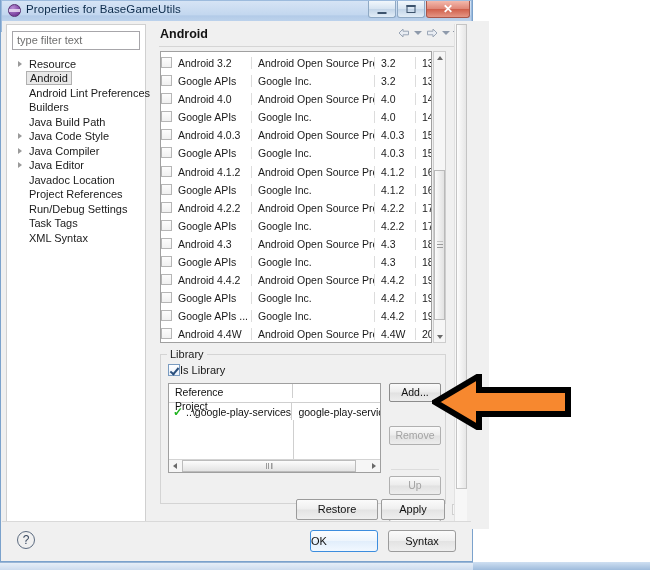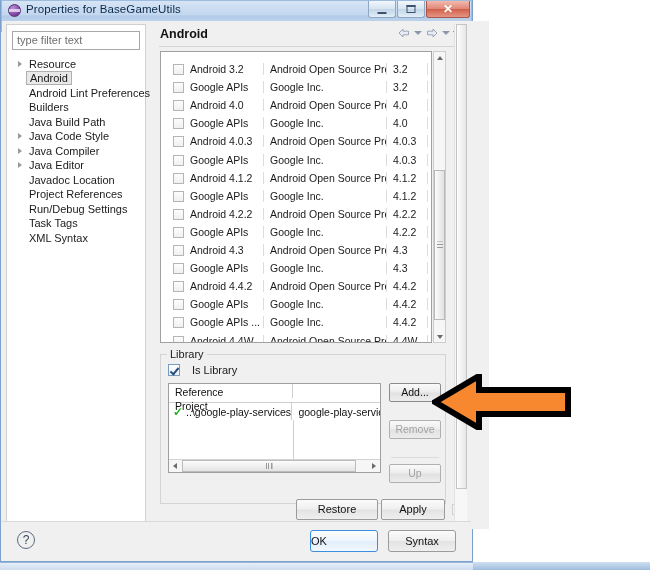--- a/index.html
+++ b/index.html
@@ -184,24 +184,24 @@
     left: 9px; top: 27px;
     width: 272px; height: 292px;
     background: #ffffff;
     border: 1px solid #a0a0a0;
     box-sizing: border-box;
     overflow: hidden;
   }
   .tl-row {
     display: flex;
     height: 18.1px;
-    align-items: flex-end;
+    align-items: flex-start;
     font-size: 10.5px;
     color: #1a1a1a;
-    padding-left: 12px;
+    padding-left: 0;
     box-sizing: border-box;
   }
   .tl-row .cb {
     width: 11px; height: 11px;
     border: 1px solid #b5b5b5;
     background: linear-gradient(to bottom,#fdfdfd,#f0f0f0);
     margin-right: 6px;
     flex: 0 0 auto;
     box-sizing: border-box;
   }
@@ -247,21 +247,21 @@
   }
   .lib-legend {
     position: absolute; left: 6px; top: -7px;
     background: #f0f0f0;
     padding: 0 3px;
     font-size: 11px;
     color: #1a1a1a;
   }
   .islib {
     position: absolute; left: 7px; top: 9px;
-    display: flex; align-items: center; gap: 12px;
+    display: flex; align-items: center; gap: 0;
     font-size: 11px; color: #1a1a1a;
   }
   .cbx {
     width: 12px; height: 12px;
     border: 1px solid #7a9bc0;
     background: linear-gradient(to bottom,#ffffff,#e8f0fa);
     position: relative;
     box-sizing: border-box;
   }
   .cbx::after {
@@ -329,21 +329,21 @@
   .grip.v { width:6px; height:7px;
           background: repeating-linear-gradient(to bottom,#9a9a9a 0 1px,transparent 1px 3px); }
 
   
   .lib-btns {
     position: absolute; left: 228px; top: 28px;
     width: 52px;
   }
   .sbtn {
     width: 52px; height: 19px;
-    margin-bottom: 18px;
+    margin-bottom: 24px;
     font-size: 10.5px;
     font-family: "Liberation Sans", sans-serif;
     border: 1px solid #b0b0b0;
     border-radius: 2px;
     background: linear-gradient(to bottom,#fafafa,#ececec 48%,#e1e1e1 52%,#ededed);
     color: #3a3a3a;
     text-align: center;
     line-height: 17px;
     box-sizing: border-box;
   }

